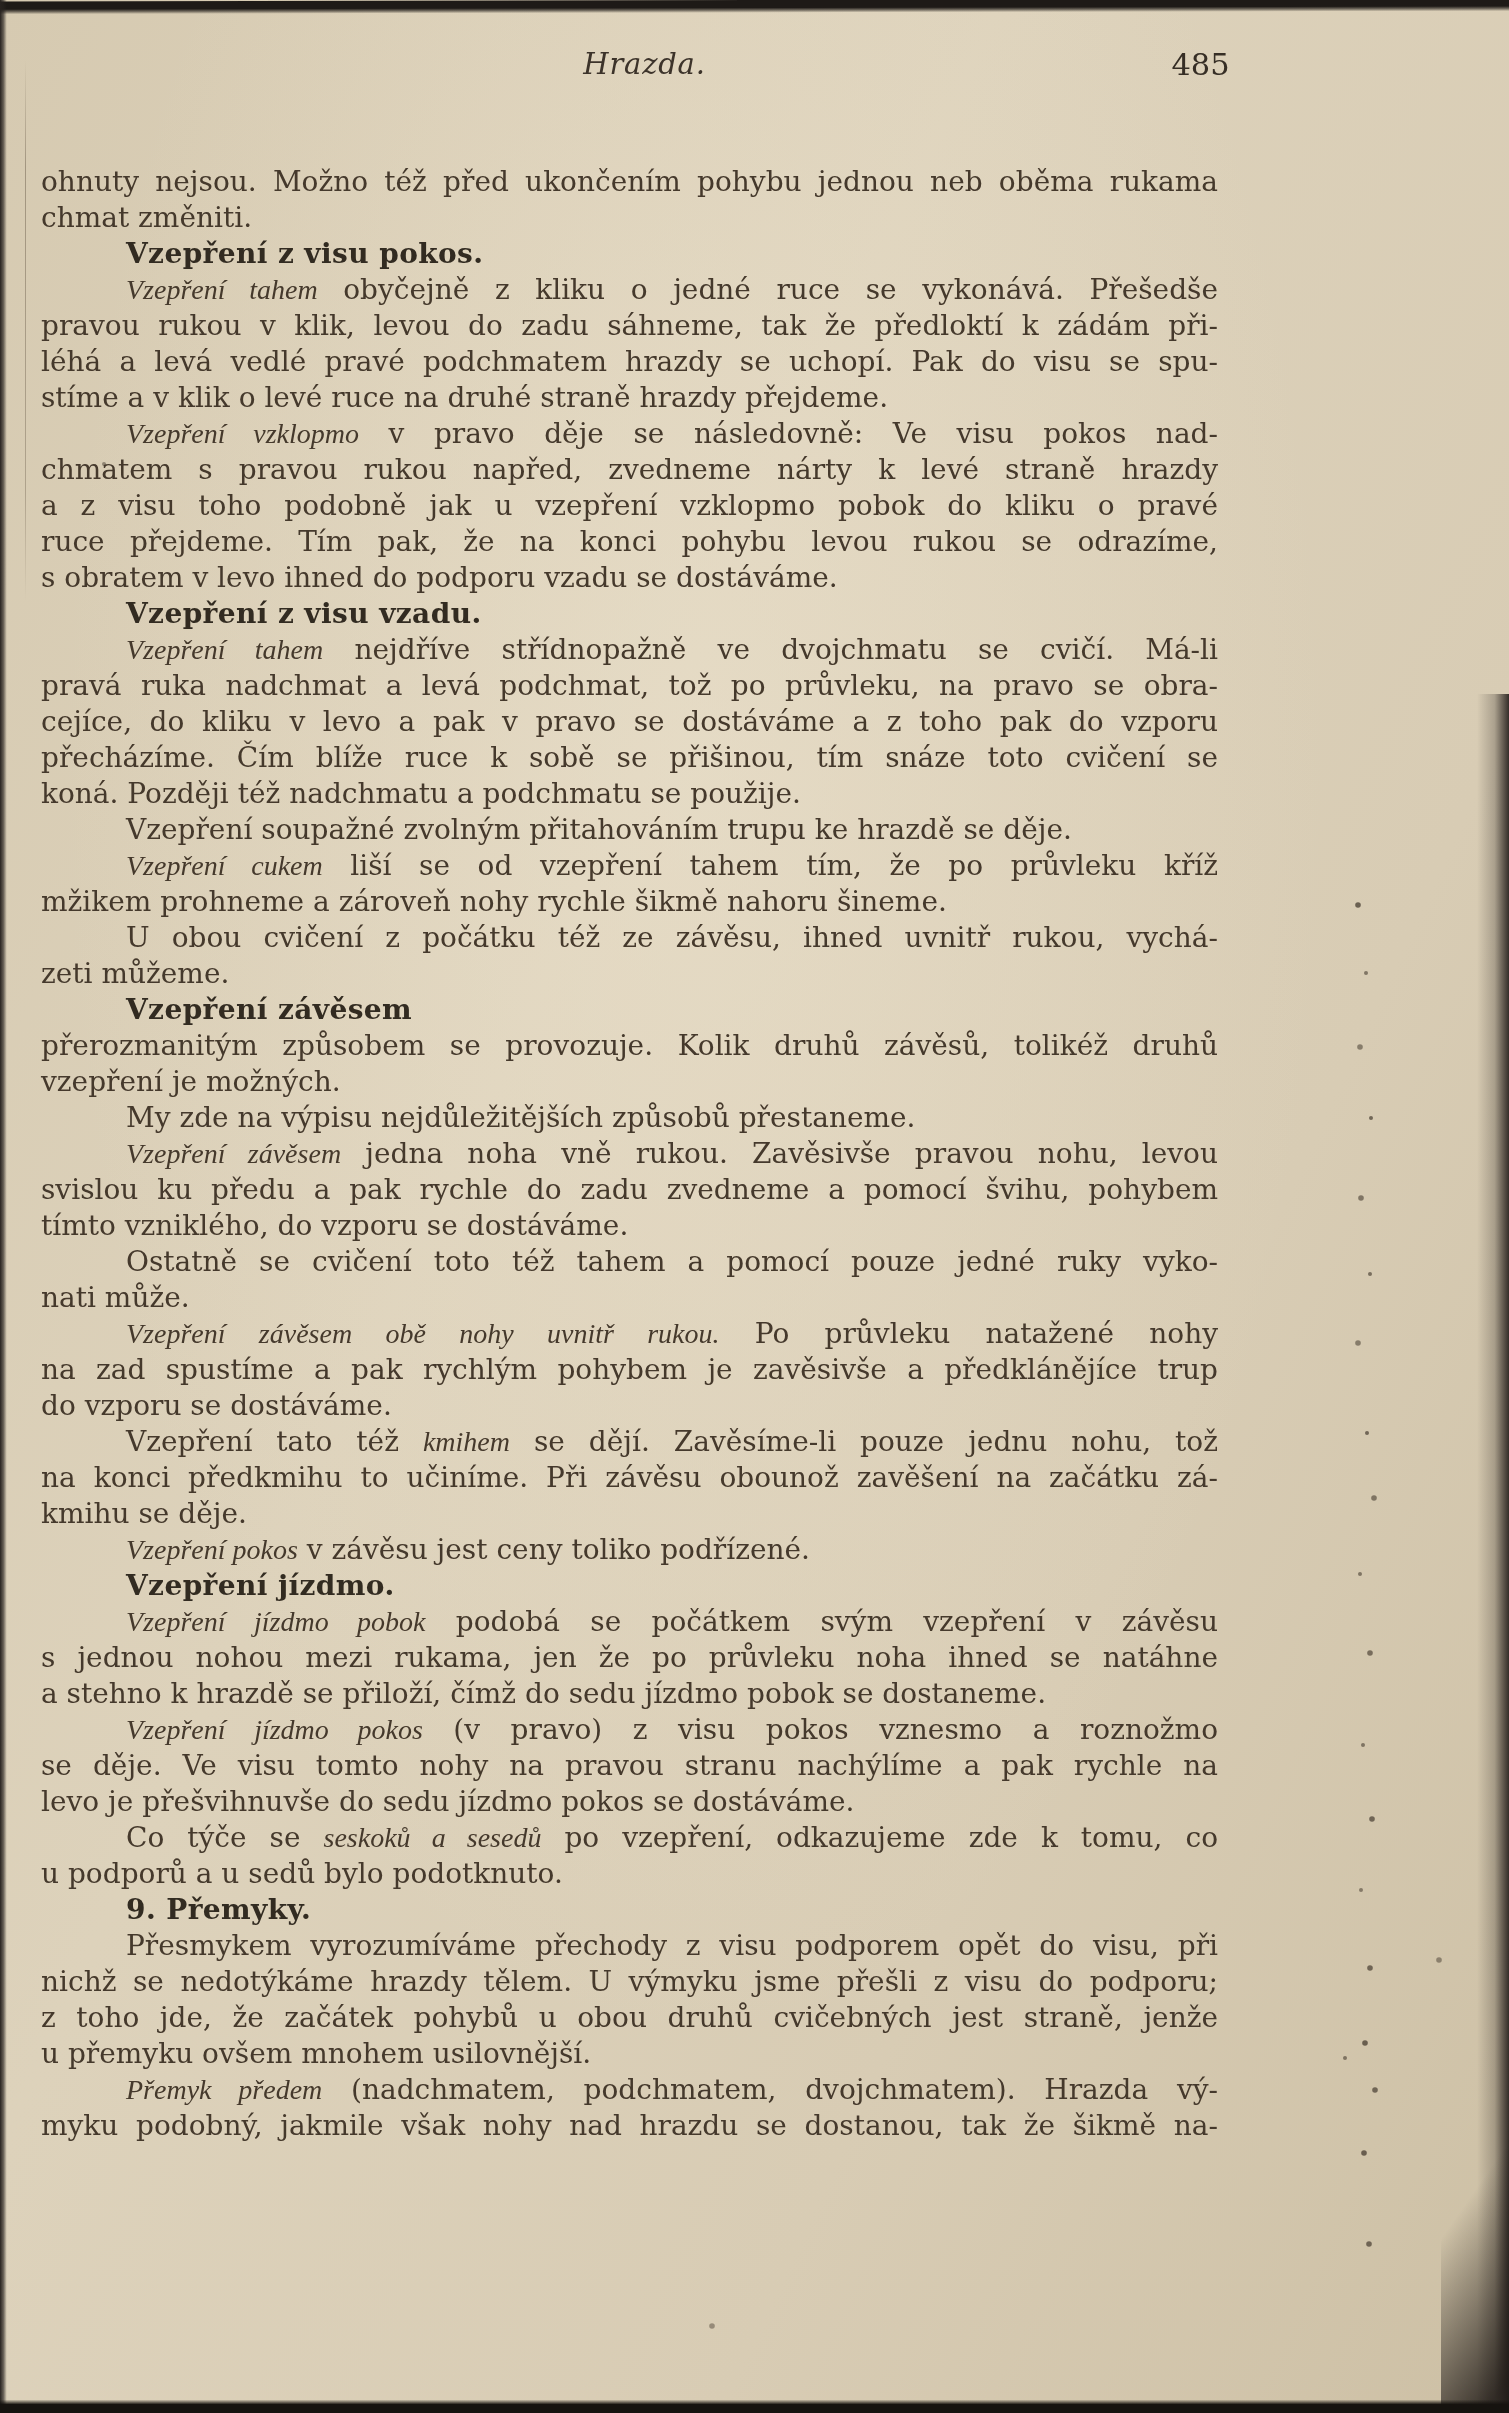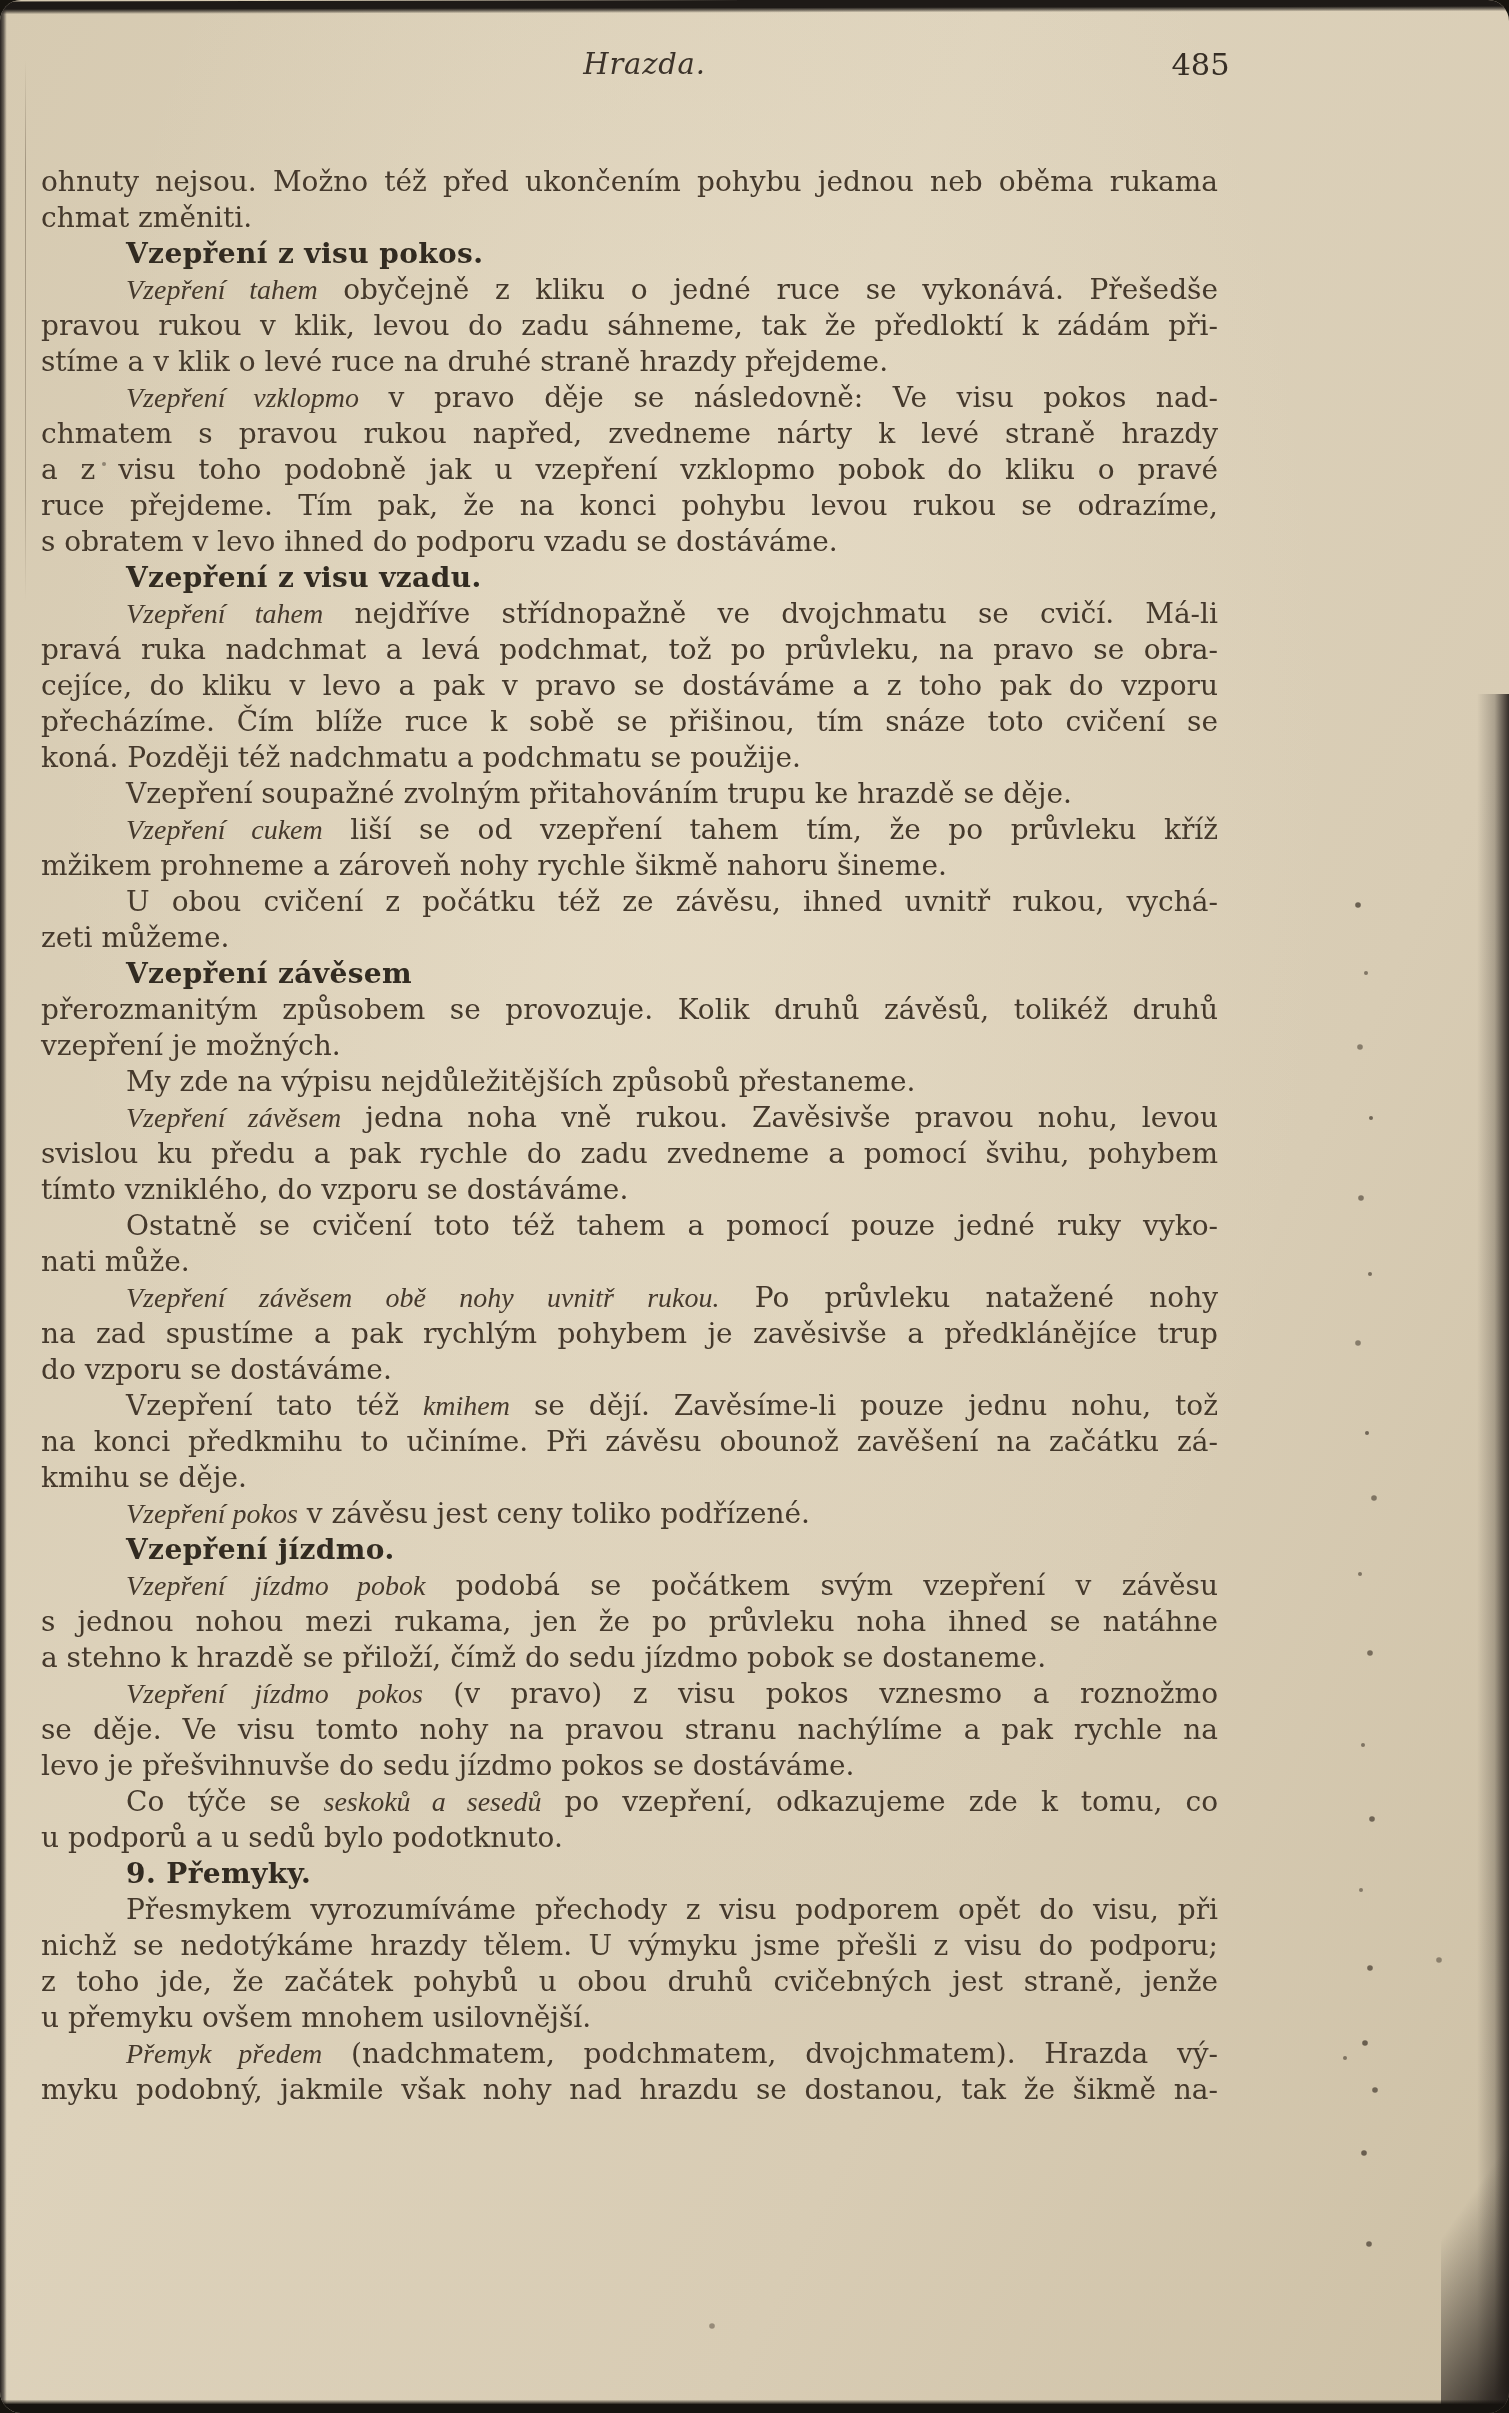--- a/index.html
+++ b/index.html
@@ -3,21 +3,20 @@
 <meta charset="utf-8">
 <style>
   html,body { margin:0; padding:0; background:#17140f; }
   .page {
     position:relative; width:1509px; height:2413px; overflow:hidden;
     background:
       radial-gradient(ellipse at 46% 32%, rgba(236,226,205,0.55) 0%, rgba(236,226,205,0) 55%),
       linear-gradient(115deg, #d6cab1 0%, #ddd2bb 38%, #d8ccb4 70%, #cdc0a5 100%);
     font-family:"DejaVu Serif","Liberation Serif",serif;
     color:#45392c;
-    border-radius:21px;
   }
   
   .top-bar { position:absolute; top:0; left:0; width:100%; height:12.7px;
     background:linear-gradient(to bottom,#1e1a17 0,#1e1a17 7.6px,rgba(30,26,23,.55) 10.2px,rgba(30,26,23,0) 12.7px);
     transform:skewY(-0.12deg); }
   .bottom-bar { position:absolute; bottom:0; left:0; width:100%; height:13.5px;
     background:linear-gradient(to top,#16130f 0,#16130f 8.5px,rgba(22,19,15,.5) 11px,rgba(22,19,15,0) 13.5px); }
   .left-edge { position:absolute; top:0; left:0; width:6.8px; height:100%;
     background:linear-gradient(to right,#282320 0,rgba(40,35,32,.65) 3.4px,rgba(40,35,32,0) 6.8px); }
   .gutter-line { position:absolute; top:59px; left:24.6px; width:1.7px; height:542px;
@@ -75,20 +74,21 @@
       <div class="block para">
         <div class="line just"><span>ohnuty nejsou. Možno též před ukončením pohybu jednou neb oběma rukama</span></div>
         <div class="line"><span>chmat změniti.</span></div>
       </div>
       <div class="block heading indent">
         <div class="line"><span>Vzepření z visu pokos.</span></div>
       </div>
       <div class="block para indent">
         <div class="line just"><span class="it">Vzepření tahem</span><span> obyčejně z kliku o jedné ruce se vykonává. Přešedše</span></div>
         <div class="line just"><span>pravou rukou v klik, levou do zadu sáhneme, tak že předloktí k zádám při-</span></div>
+        <div class="line just"><span>léhá a levá vedlé pravé podchmatem hrazdy se uchopí. Pak do visu se spu-</span></div>
         <div class="line"><span>stíme a v klik o levé ruce na druhé straně hrazdy přejdeme.</span></div>
       </div>
       <div class="block para indent">
         <div class="line just"><span class="it">Vzepření vzklopmo</span><span> v pravo děje se následovně: Ve visu pokos nad-</span></div>
         <div class="line just"><span>chmatem s pravou rukou napřed, zvedneme nárty k levé straně hrazdy</span></div>
         <div class="line just"><span>a z visu toho podobně jak u vzepření vzklopmo pobok do kliku o pravé</span></div>
         <div class="line just"><span>ruce přejdeme. Tím pak, že na konci pohybu levou rukou se odrazíme,</span></div>
         <div class="line"><span>s obratem v levo ihned do podporu vzadu se dostáváme.</span></div>
       </div>
       <div class="block heading indent">

